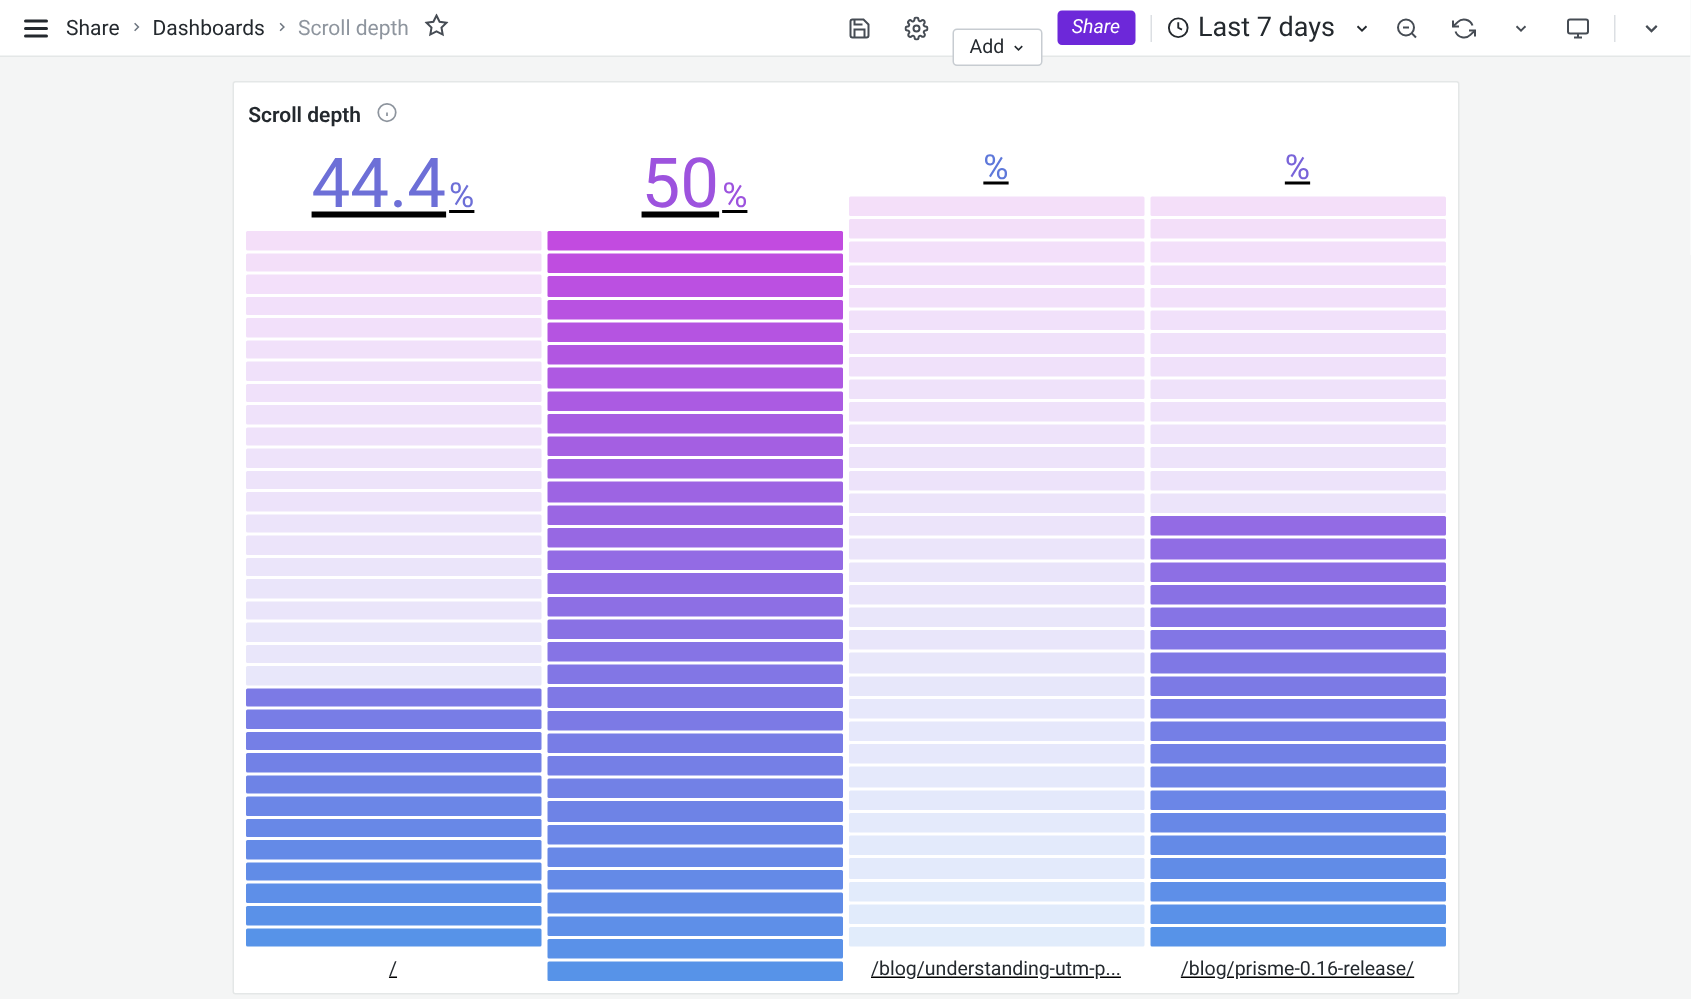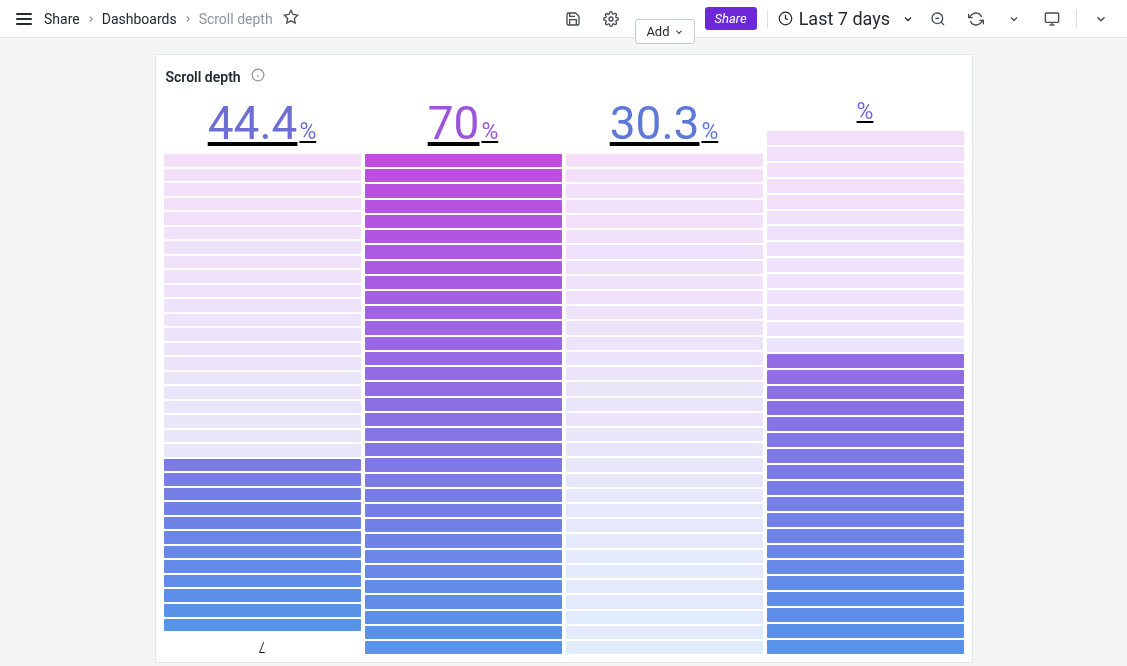--- a/index.html
+++ b/index.html
@@ -345,21 +345,21 @@
               <div class="bar" style="background: rgb(100, 138, 231);"></div>
               <div class="bar" style="background: rgb(97, 140, 231);"></div>
               <div class="bar" style="background: rgb(94, 143, 232);"></div>
               <div class="bar" style="background: rgb(90, 145, 232);"></div>
               <div class="bar" style="background: rgb(87, 147, 232);"></div>
             </div>
             <div class="col-label">/</div>
           </div>
           <div class="col">
             <div class="col-stat" style="color: rgb(157, 83, 222);">
-              <span class="col-number">70</span>
+              <span class="col-number">50</span>
               <span class="col-unit">%</span>
             </div>
             <div class="bars">
               <div class="bar" style="background: rgb(194, 75, 224);"></div>
               <div class="bar" style="background: rgb(191, 77, 224);"></div>
               <div class="bar" style="background: rgb(187, 80, 225);"></div>
               <div class="bar" style="background: rgb(184, 82, 225);"></div>
               <div class="bar" style="background: rgb(181, 84, 225);"></div>
               <div class="bar" style="background: rgb(177, 86, 225);"></div>
               <div class="bar" style="background: rgb(174, 89, 226);"></div>
@@ -386,21 +386,20 @@
               <div class="bar" style="background: rgb(104, 136, 231);"></div>
               <div class="bar" style="background: rgb(100, 138, 231);"></div>
               <div class="bar" style="background: rgb(97, 140, 231);"></div>
               <div class="bar" style="background: rgb(94, 143, 232);"></div>
               <div class="bar" style="background: rgb(90, 145, 232);"></div>
               <div class="bar" style="background: rgb(87, 147, 232);"></div>
             </div>
           </div>
           <div class="col">
             <div class="col-stat" style="color: rgb(94, 120, 218);">
-              <span class="col-number">30.3</span>
               <span class="col-unit">%</span>
             </div>
             <div class="bars">
               <div class="bar" style="background: rgb(244, 223, 249);"></div>
               <div class="bar" style="background: rgb(243, 223, 249);"></div>
               <div class="bar" style="background: rgb(243, 224, 250);"></div>
               <div class="bar" style="background: rgb(242, 224, 250);"></div>
               <div class="bar" style="background: rgb(242, 224, 250);"></div>
               <div class="bar" style="background: rgb(241, 225, 250);"></div>
               <div class="bar" style="background: rgb(240, 225, 250);"></div>
@@ -424,20 +423,21 @@
               <div class="bar" style="background: rgb(230, 232, 251);"></div>
               <div class="bar" style="background: rgb(229, 233, 251);"></div>
               <div class="bar" style="background: rgb(228, 233, 251);"></div>
               <div class="bar" style="background: rgb(228, 234, 251);"></div>
               <div class="bar" style="background: rgb(227, 234, 251);"></div>
               <div class="bar" style="background: rgb(227, 234, 251);"></div>
               <div class="bar" style="background: rgb(226, 235, 251);"></div>
               <div class="bar" style="background: rgb(225, 235, 251);"></div>
               <div class="bar" style="background: rgb(225, 236, 251);"></div>
             </div>
+            <div class="col-label">/blog/understanding-utm-p...</div>
           </div>
           <div class="col">
             <div class="col-stat" style="color: rgb(121, 100, 217);">
               <span class="col-unit">%</span>
             </div>
             <div class="bars">
               <div class="bar" style="background: rgb(244, 223, 249);"></div>
               <div class="bar" style="background: rgb(243, 223, 249);"></div>
               <div class="bar" style="background: rgb(243, 224, 250);"></div>
               <div class="bar" style="background: rgb(242, 224, 250);"></div>
@@ -464,17 +464,18 @@
               <div class="bar" style="background: rgb(114, 129, 230);"></div>
               <div class="bar" style="background: rgb(110, 131, 230);"></div>
               <div class="bar" style="background: rgb(107, 134, 231);"></div>
               <div class="bar" style="background: rgb(104, 136, 231);"></div>
               <div class="bar" style="background: rgb(100, 138, 231);"></div>
               <div class="bar" style="background: rgb(97, 140, 231);"></div>
               <div class="bar" style="background: rgb(94, 143, 232);"></div>
               <div class="bar" style="background: rgb(90, 145, 232);"></div>
               <div class="bar" style="background: rgb(87, 147, 232);"></div>
             </div>
+            <div class="col-label">/blog/prisme-0.16-release/</div>
           </div>
         </div>
     </div>
   </div>
 </div>
 
 </body></html>

